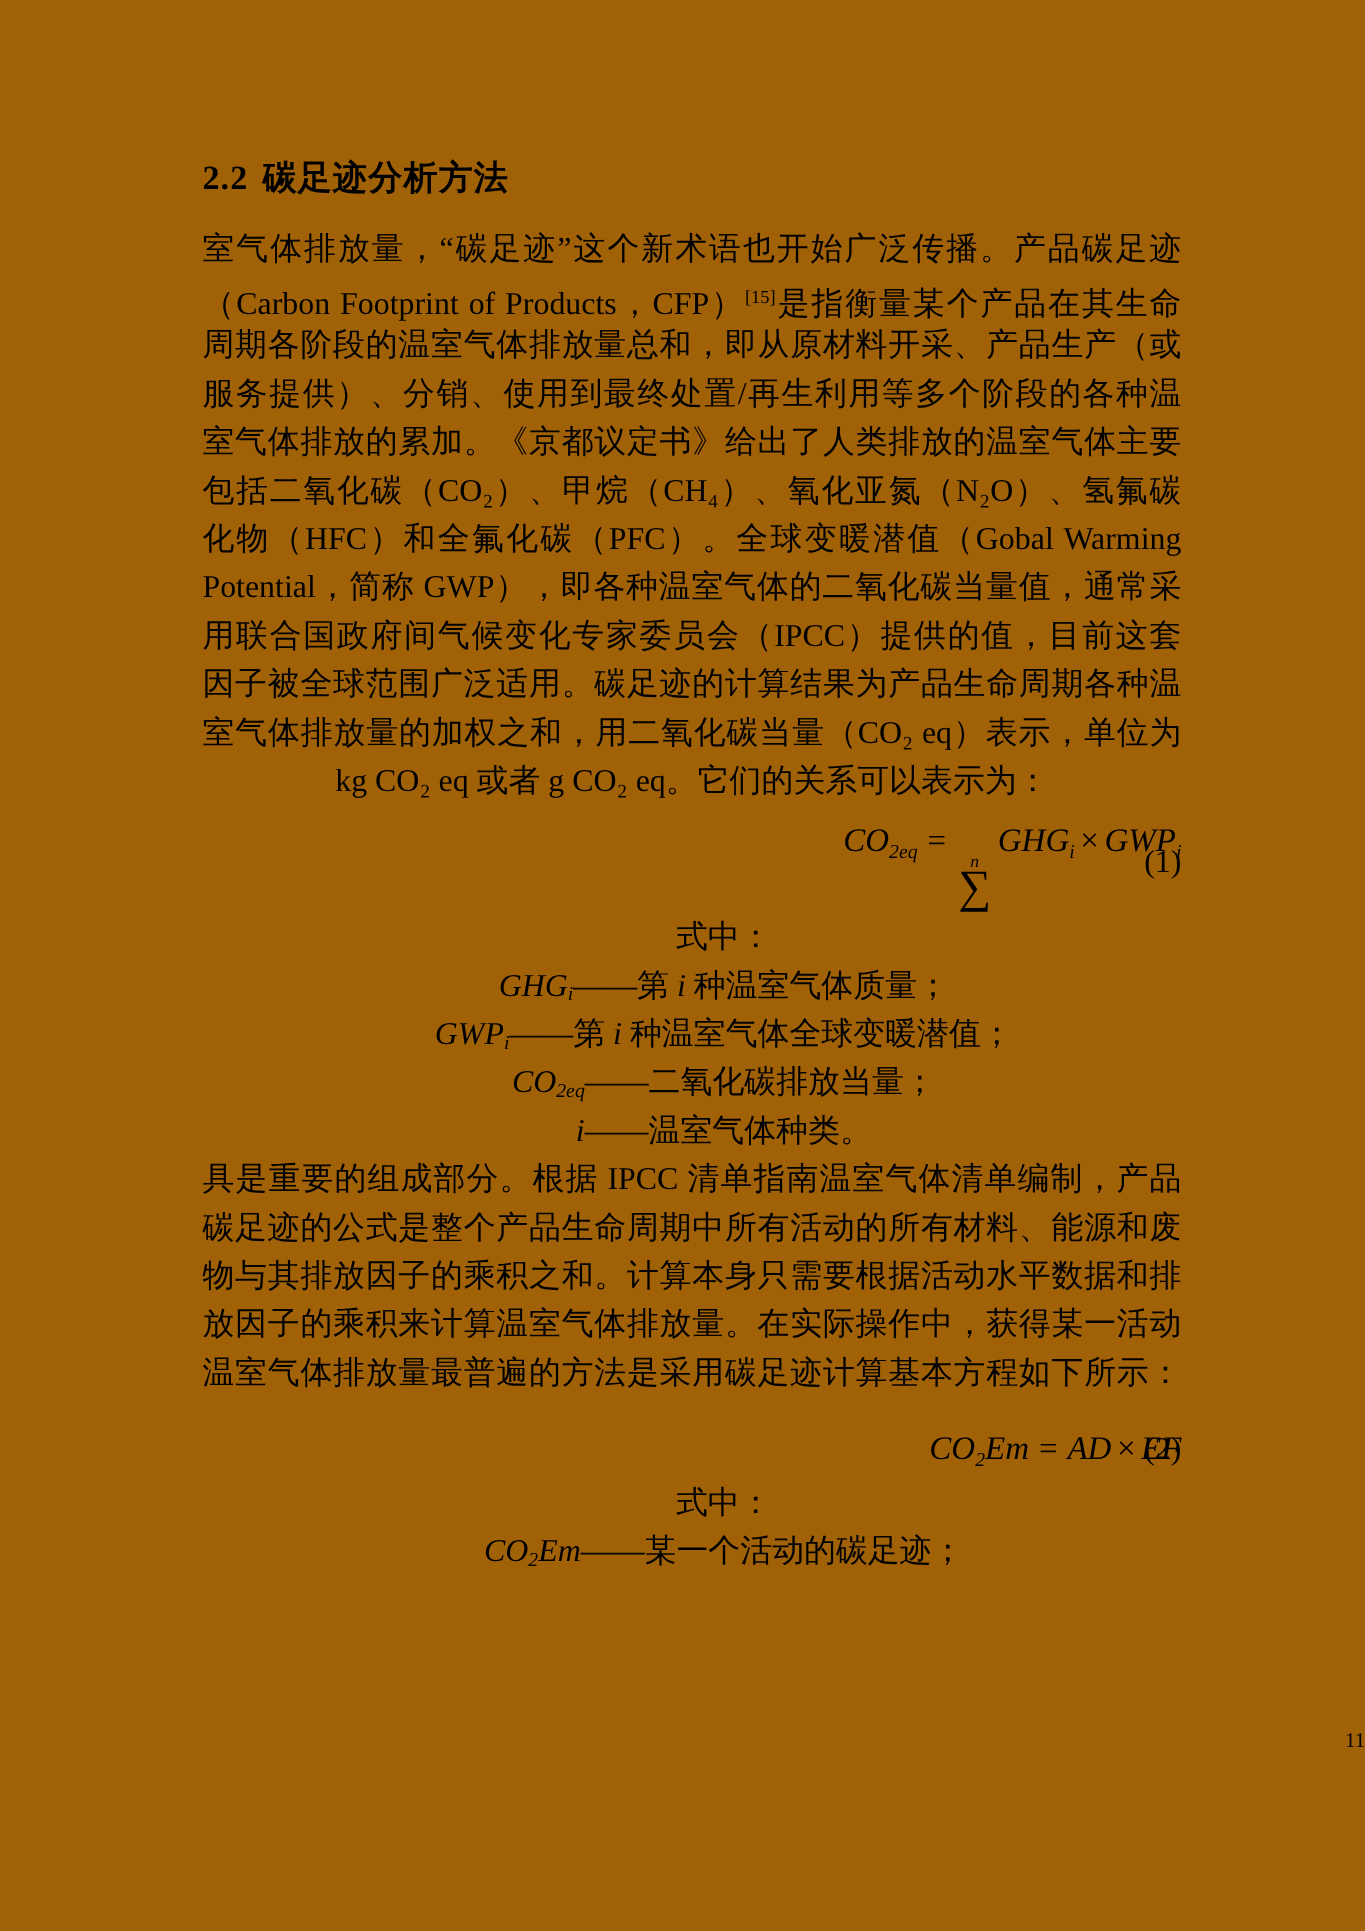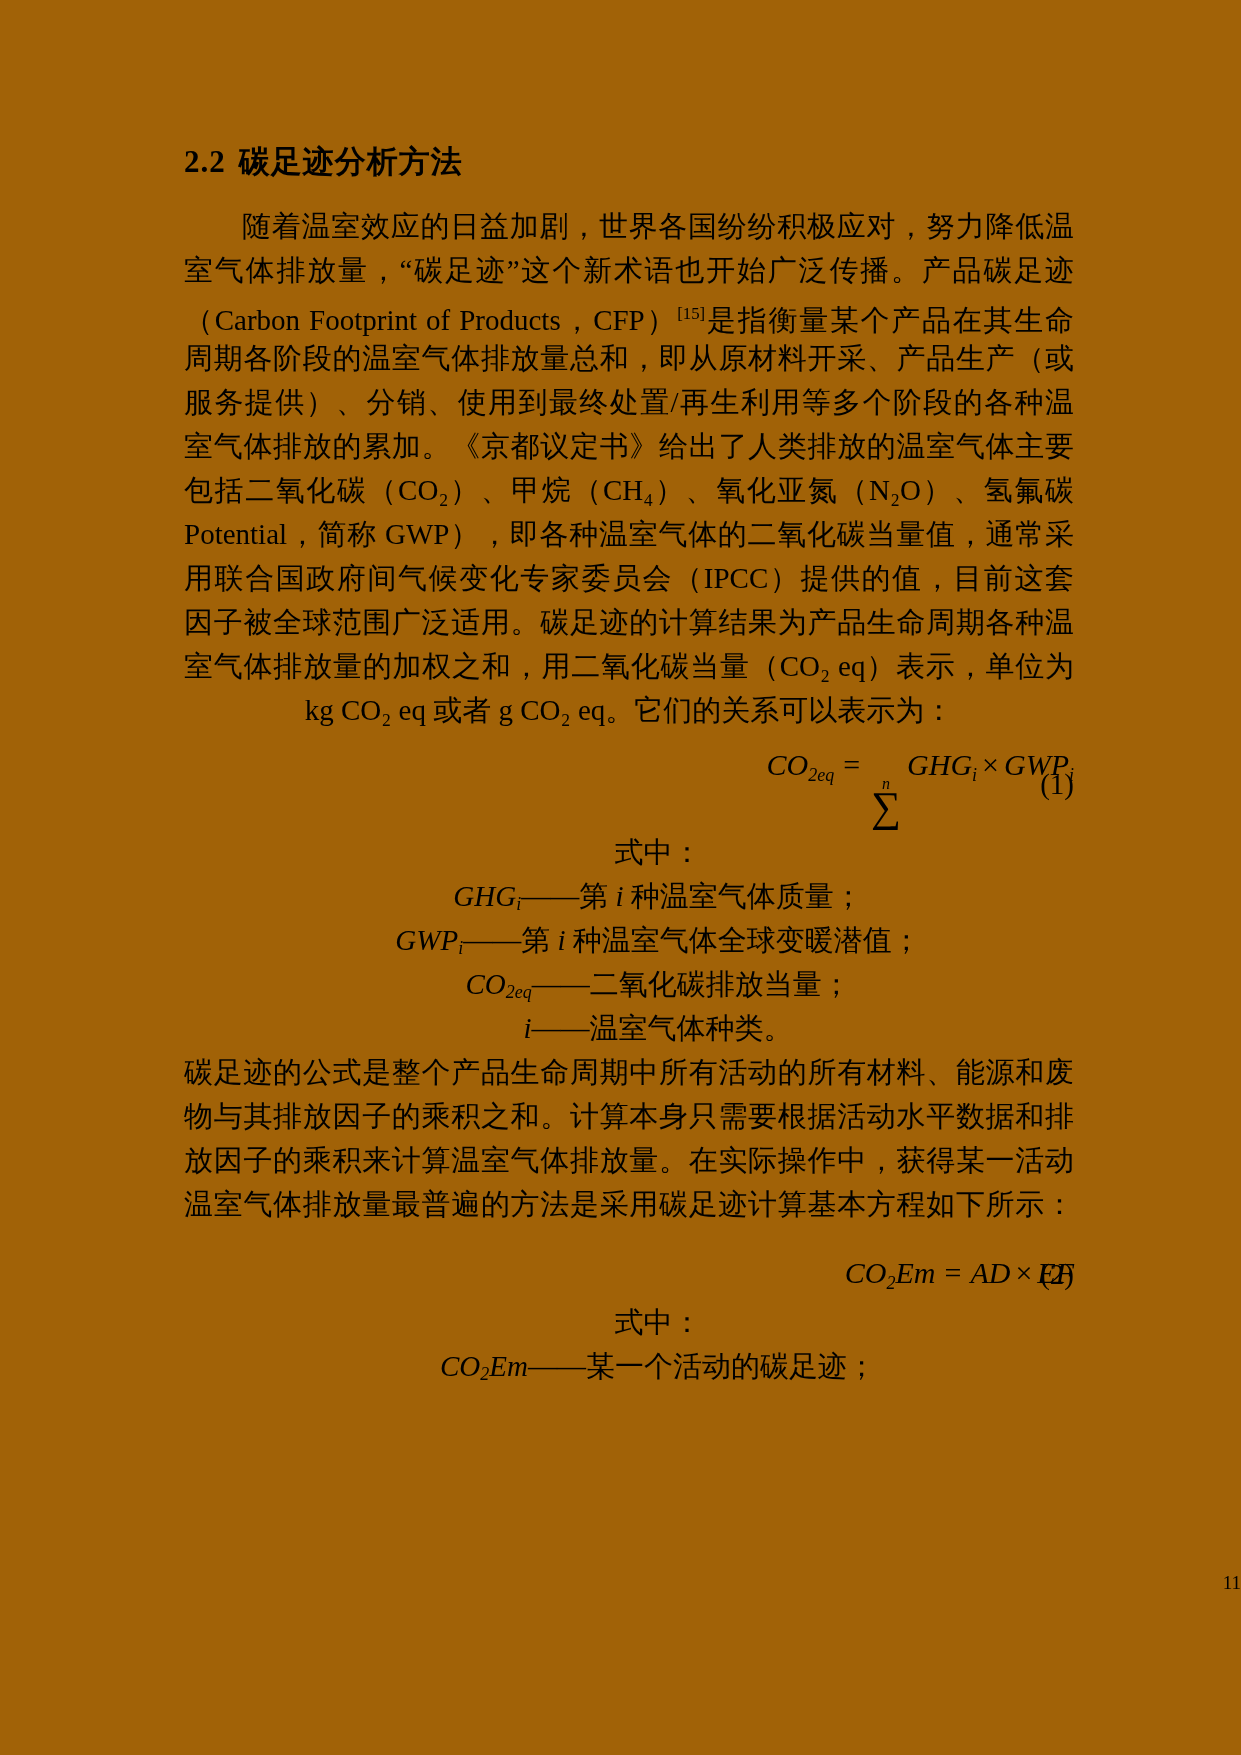--- a/index.html
+++ b/index.html
@@ -85,27 +85,27 @@
 <body>
 
 <div class="page">
   <div class="content">
 
     <h1 class="heading">
       <span>2.2</span><span class="h-title">碳足迹分析方法</span>
     </h1>
 
     <div class="para">
-        <div class="line j ind"><span>随着温室效应的日益加剧，世界各国纷纷积极应对，努力降低温</span></div>
         <div class="line j"><span>室气体排放量，“碳足迹”这个新术语也开始广泛传播。产品碳足迹</span></div>
         <div class="line j"><span>（Carbon Footprint of Products，CFP）</span><span class="st-sup">[15]</span><span>是指衡量某个产品在其生命</span></div>
         <div class="line j"><span>周期各阶段的温室气体排放量总和，即从原材料开采、产品生产（或</span></div>
         <div class="line j"><span>服务提供）、分销、使用到最终处置/再生利用等多个阶段的各种温</span></div>
         <div class="line j"><span>室气体排放的累加。《京都议定书》给出了人类排放的温室气体主要</span></div>
         <div class="line j"><span>包括二氧化碳（CO₂）、甲烷（CH₄）、氧化亚氮（N₂O）、氢氟碳</span></div>
+        <div class="line j"><span>化物（HFC）和全氟化碳（PFC）。全球变暖潜值（Gobal Warming</span></div>
         <div class="line j"><span>Potential，简称 GWP），即各种温室气体的二氧化碳当量值，通常采</span></div>
         <div class="line j"><span>用联合国政府间气候变化专家委员会（IPCC）提供的值，目前这套</span></div>
         <div class="line j"><span>因子被全球范围广泛适用。碳足迹的计算结果为产品生命周期各种温</span></div>
         <div class="line j"><span>室气体排放量的加权之和，用二氧化碳当量（CO₂ eq）表示，单位为</span></div>
         <div class="line"><span>kg CO₂ eq 或者 g CO₂ eq。它们的关系可以表示为：</span></div>
       </div>
 
     <div class="equation">
       <span class="eq-text">
         <span>CO</span><span class="eq-sub">2eq</span><span class="eq-op">=</span><span class="sum-stack">
@@ -121,20 +121,21 @@
     </div>
 
     <div class="para">
         <div class="line ind"><span class="st-i">GHG</span><span class="st-isub">i</span><span>——第 </span><span class="st-i">i</span><span> 种温室气体质量；</span></div>
         <div class="line ind"><span class="st-i">GWP</span><span class="st-isub">i</span><span>——第 </span><span class="st-i">i</span><span> 种温室气体全球变暖潜值；</span></div>
         <div class="line ind"><span class="st-i">CO</span><span class="st-isub">2eq</span><span>——二氧化碳排放当量；</span></div>
         <div class="line ind"><span class="st-i">i</span><span>——温室气体种类。</span></div>
       </div>
 
     <div class="para">
+        <div class="line j"><span>具是重要的组成部分。根据 IPCC 清单指南温室气体清单编制，产品</span></div>
         <div class="line j"><span>碳足迹的公式是整个产品生命周期中所有活动的所有材料、能源和废</span></div>
         <div class="line j"><span>物与其排放因子的乘积之和。计算本身只需要根据活动水平数据和排</span></div>
         <div class="line j"><span>放因子的乘积来计算温室气体排放量。在实际操作中，获得某一活动</span></div>
         <div class="line j"><span>温室气体排放量最普遍的方法是采用碳足迹计算基本方程如下所示：</span></div>
       </div>
 
     <div class="equation small">
       <span class="eq-text">
         <span>CO</span><span class="eq-sub">2</span><span>Em</span><span class="eq-op">=</span><span>AD</span><span class="eq-x">×</span><span>EF</span>
       </span>

